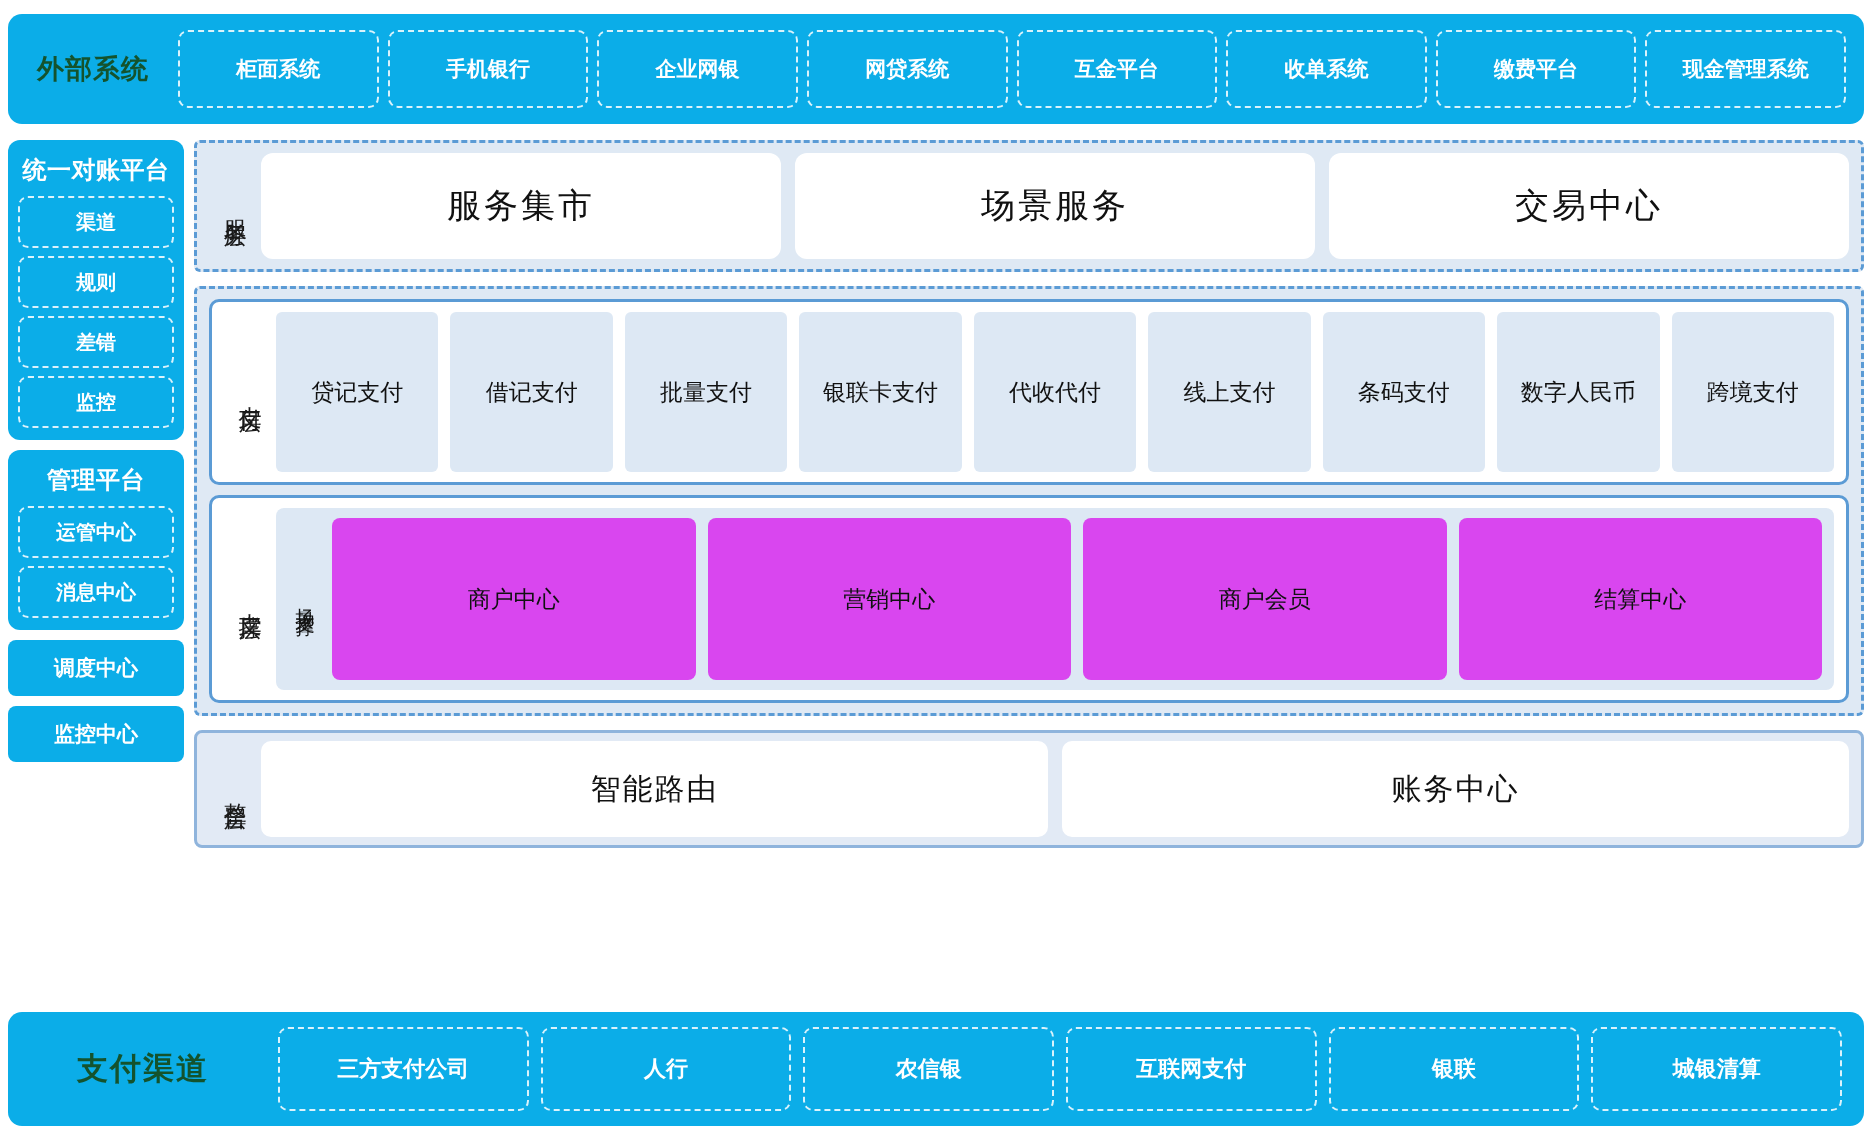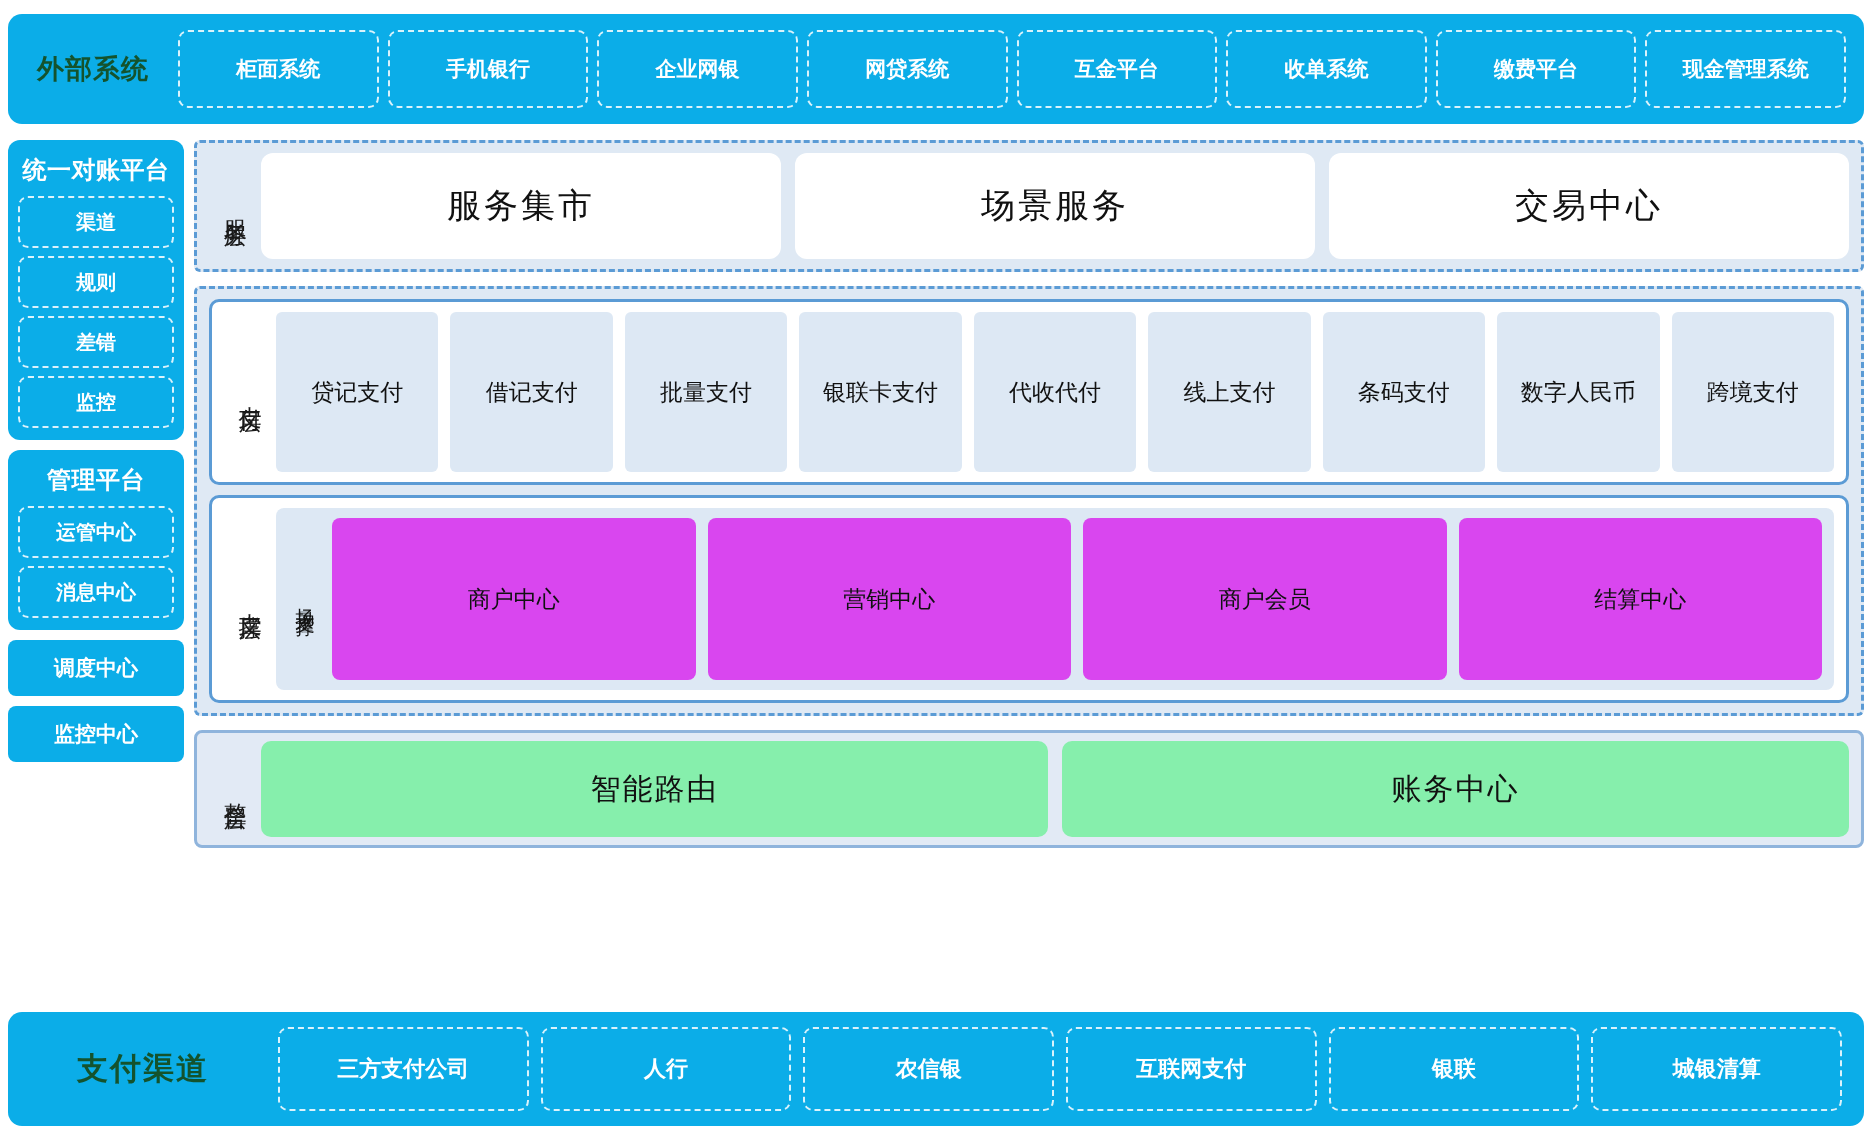--- a/index.html
+++ b/index.html
@@ -258,21 +258,21 @@
     background: #E2EAF5;
     padding: 8px 12px;
   }
   .int-items {
     flex: 1;
     display: flex;
     gap: 14px;
   }
   .int-card {
     flex: 1;
-    background: #86efac;
+    background: #ffffff;
     border-radius: 10px;
     display: flex;
     align-items: center;
     justify-content: center;
     font-size: 30px;
     color: #111;
     letter-spacing: 2px;
   }
 
   

